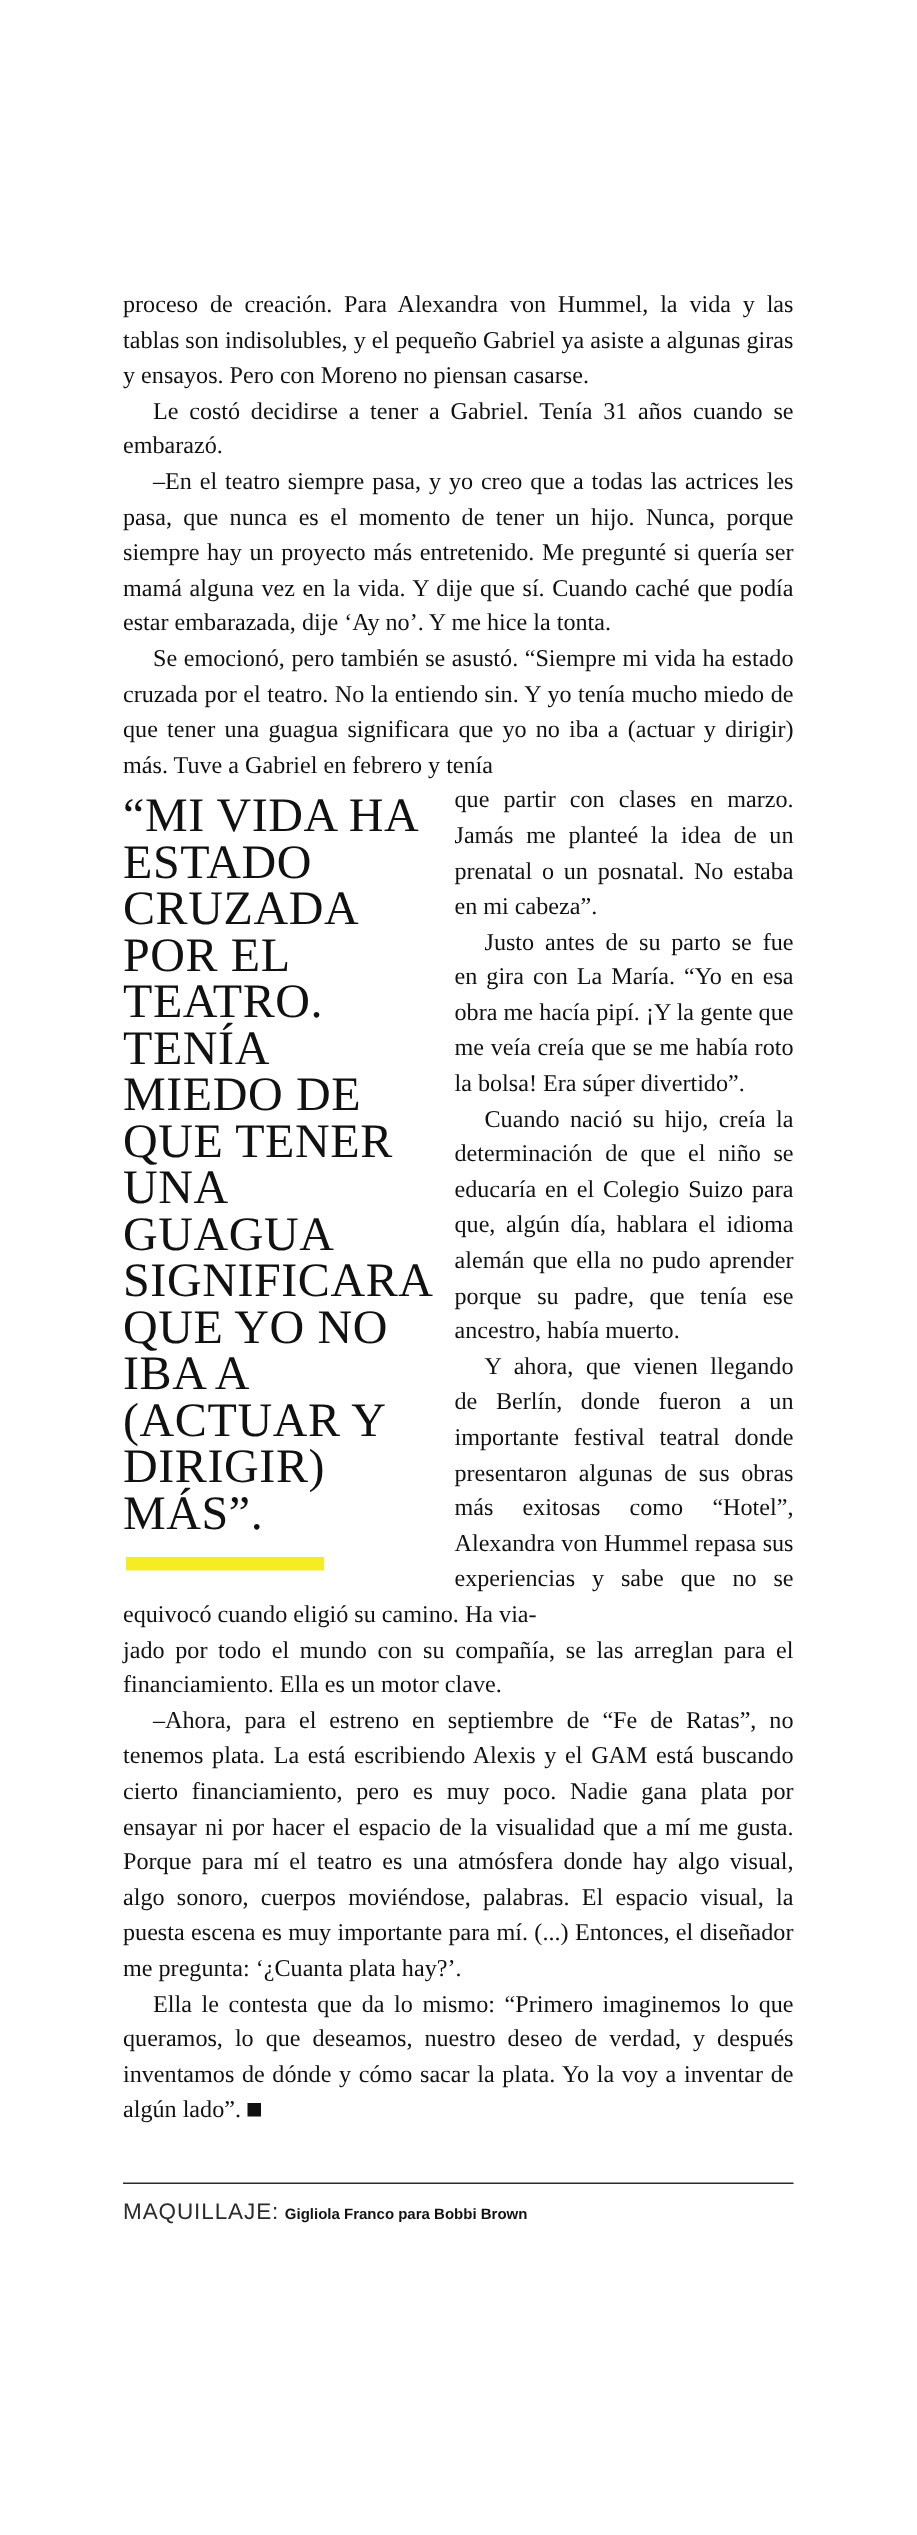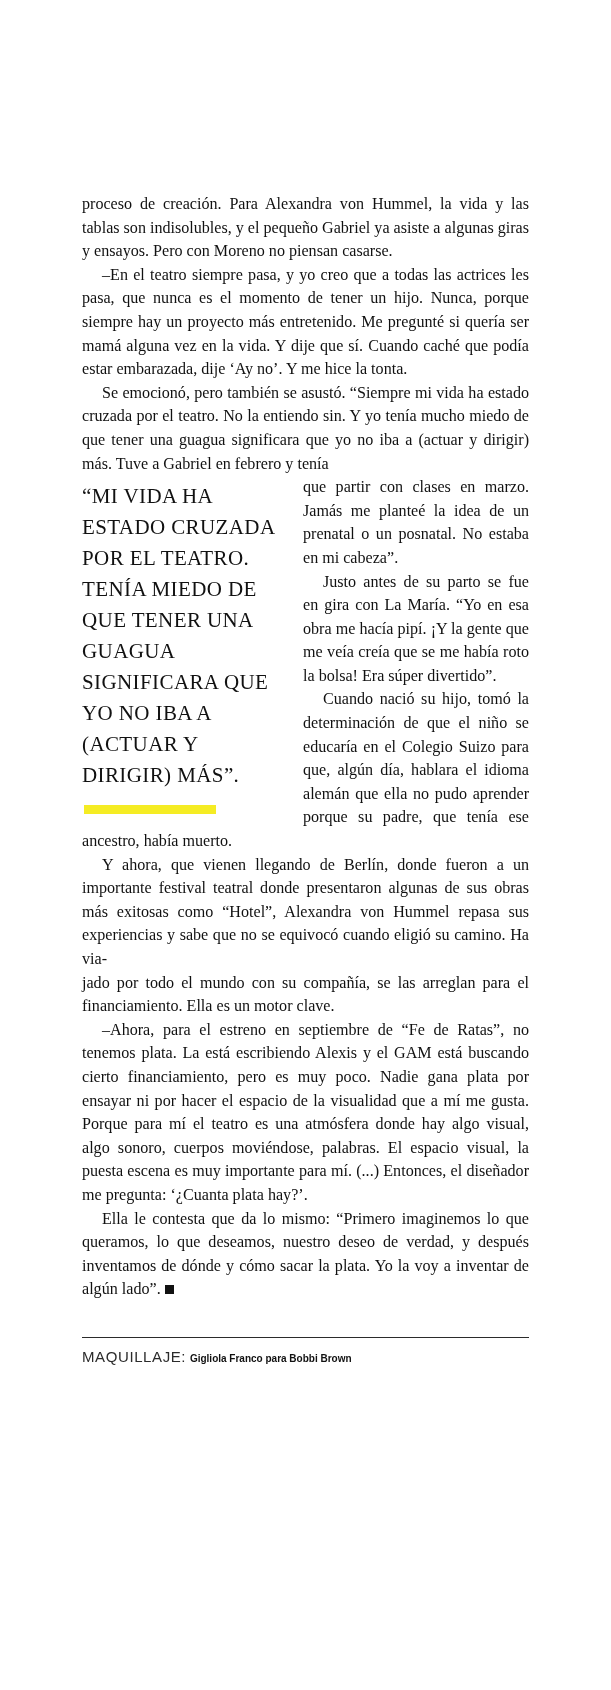--- a/index.html
+++ b/index.html
@@ -55,21 +55,21 @@
     clear: both;
   }
   .pullquote-wrap {
     float: left;
     width: 205px;
     margin-top: 6px;
     margin-right: 16px;
   }
   .pullquote {
     margin: 0;
-    font-size: 21px;
+    font-size: 32px;
     line-height: 31px;
     letter-spacing: 0.4px;
     text-transform: uppercase;
     font-family: "Liberation Serif", serif;
     color: #111;
   }
   .pullquote-underline {
     margin-top: 14px;
     margin-left: 2px;
     width: 132px;
@@ -124,33 +124,34 @@
   }
 </style>
 </head>
 <body>
 
 <div class="page">
   <div class="article">
 
     <div class="flow-top">
       <p>proceso de creación. Para Alexandra von Hummel, la vida y las tablas son indisolubles, y el pequeño Gabriel ya asiste a algunas giras y ensayos. Pero con Moreno no piensan casarse.</p>
+      <p class="indent">Le costó decidirse a tener a Gabriel. Tenía 31 años cuando se embarazó.</p>
       <p class="indent">–En el teatro siempre pasa, y yo creo que a todas las actrices les pasa, que nunca es el momento de tener un hijo. Nunca, porque siempre hay un proyecto más entretenido. Me pregunté si quería ser mamá alguna vez en la vida. Y dije que sí. Cuando caché que podía estar embarazada, dije ‘Ay no’. Y me hice la tonta.</p>
       <p class="indent">Se emocionó, pero también se asustó. “Siempre mi vida ha estado cruzada por el teatro. No la entiendo sin. Y yo tenía mucho miedo de que tener una guagua significara que yo no iba a (actuar y dirigir) más. Tuve a Gabriel en febrero y tenía</p>
     </div>
 
     <div class="mid">
       <div class="pullquote-wrap">
         <p class="pullquote">“MI VIDA HA ESTADO CRUZADA POR EL TEATRO. TENÍA MIEDO DE QUE TENER UNA GUAGUA SIGNIFICARA QUE YO NO IBA A (ACTUAR Y DIRIGIR) MÁS”.</p>
         <div class="pullquote-underline"></div>
       </div>
       <div class="rightcol">
         <p>que partir con clases en marzo. Jamás me planteé la idea de un prenatal o un posnatal. No estaba en mi cabeza”.</p>
         <p class="indent">Justo antes de su parto se fue en gira con La María. “Yo en esa obra me hacía pipí. ¡Y la gente que me veía creía que se me había roto la bolsa! Era súper divertido”.</p>
-        <p class="indent">Cuando nació su hijo, tomó la determinación de que el niño se educaría en el Colegio Suizo para que, algún día, hablara el idioma alemán que ella no pudo aprender porque su padre, que tenía ese ancestro, había muerto.</p>
+        <p class="indent">Cuando nació su hijo, creía la determinación de que el niño se educaría en el Colegio Suizo para que, algún día, hablara el idioma alemán que ella no pudo aprender porque su padre, que tenía ese ancestro, había muerto.</p>
         <p class="indent">Y ahora, que vienen llegando de Berlín, donde fueron a un importante festival teatral donde presentaron algunas de sus obras más exitosas como “Hotel”, Alexandra von Hummel repasa sus experiencias y sabe que no se equivocó cuando eligió su camino. Ha via-</p>
       </div>
     </div>
 
     <div class="flow-bottom">
       <p>jado por todo el mundo con su compañía, se las arreglan para el financiamiento. Ella es un motor clave.</p>
       <p class="indent">–Ahora, para el estreno en septiembre de “Fe de Ratas”, no tenemos plata. La está escribiendo Alexis y el GAM está buscando cierto financiamiento, pero es muy poco. Nadie gana plata por ensayar ni por hacer el espacio de la visualidad que a mí me gusta. Porque para mí el teatro es una atmósfera donde hay algo visual, algo sonoro, cuerpos moviéndose, palabras. El espacio visual, la puesta escena es muy importante para mí. (...) Entonces, el diseñador me pregunta: ‘¿Cuanta plata hay?’.</p>
       <p class="indent"><span>Ella le contesta que da lo mismo: “Primero imaginemos lo que queramos, lo que deseamos, nuestro deseo de verdad, y después inventamos de dónde y cómo sacar la plata. Yo la voy a inventar de algún lado”.</span><span class="endmark"></span></p>
     </div>
 

